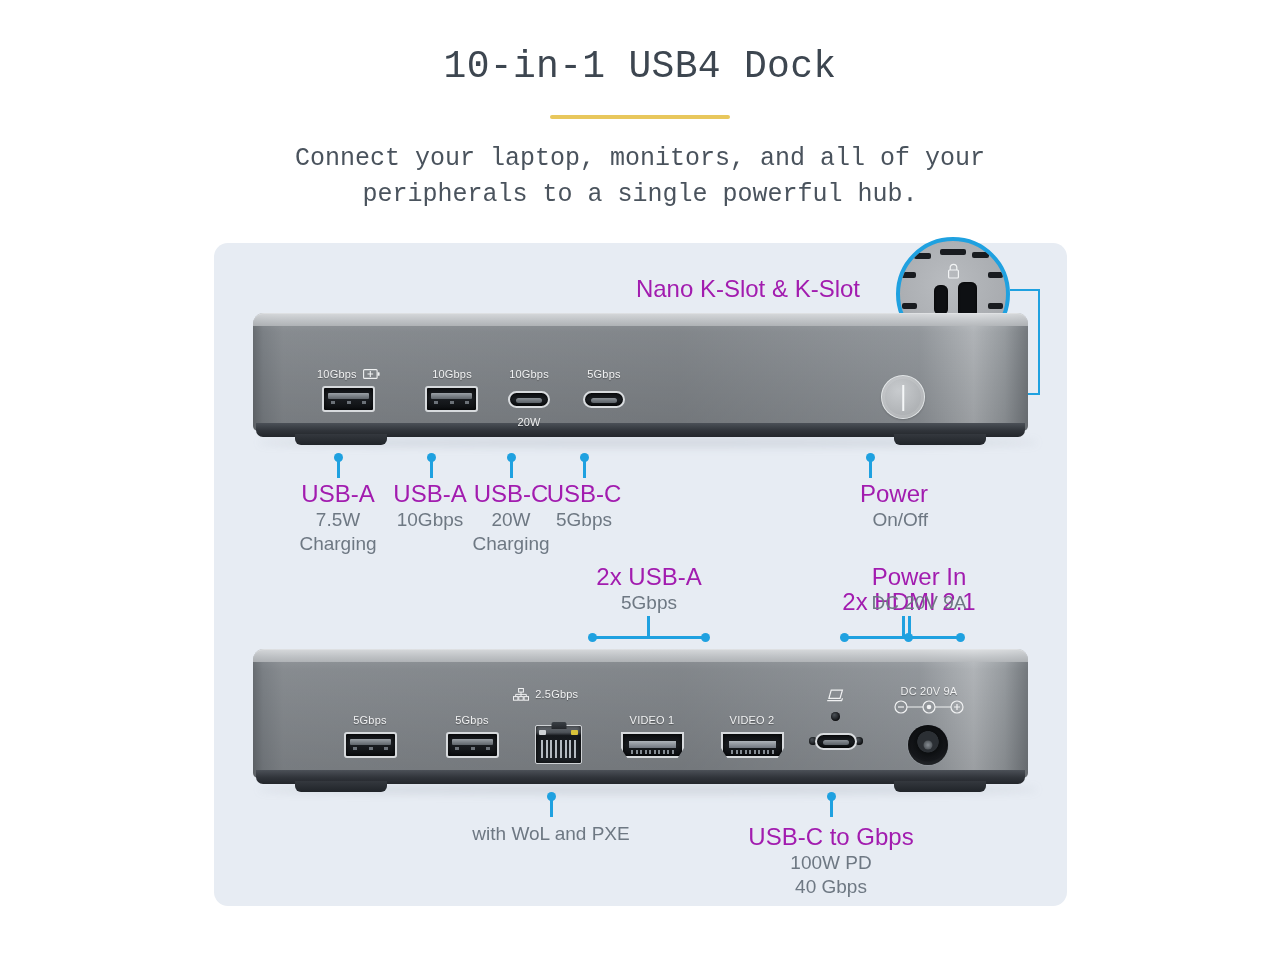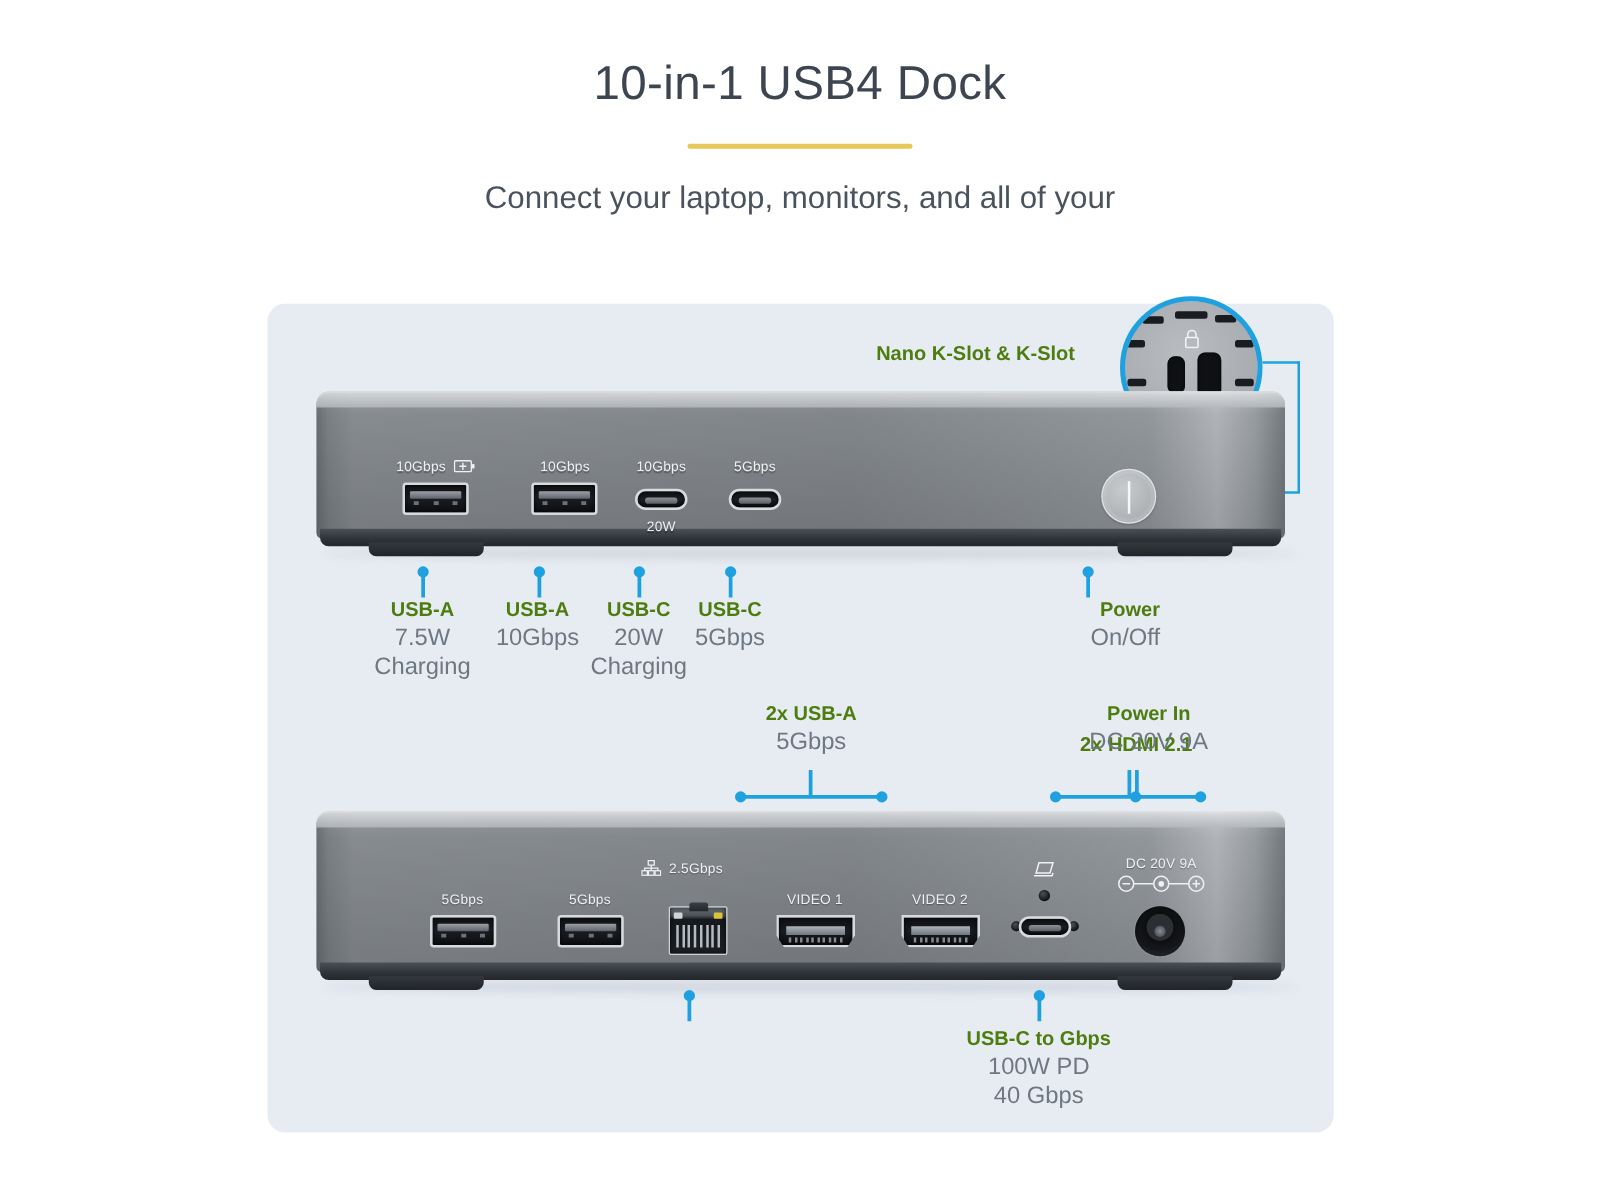--- a/index.html
+++ b/index.html
@@ -5,21 +5,21 @@
   * { box-sizing: border-box; margin: 0; padding: 0; }
   html, body {
     width: 1280px; height: 960px;
     background: #ffffff;
     font-family: "Liberation Sans", sans-serif;
     overflow: hidden;
   }
   .page { position: relative; width: 1280px; height: 960px; background: #fff; }
 
   
-  .header { position: absolute; left: 0; top: 0; width: 1280px; text-align: center; }
+  .header { position: absolute; left: 0; top: 0; width: 1280px; text-align: center; font-family: Liberation Mono, monospace; }
   .title {
     font-size: 38px; font-weight: 400; color: #3d4650;
     letter-spacing: .3px; line-height: 1; padding-top: 48px;
   }
   .rule {
     width: 180px; height: 4px; background: #e8c75c;
     margin: 29px auto 0; border-radius: 2px;
   }
   .subtitle {
     margin-top: 22px; font-size: 25px; font-weight: 400;
@@ -196,36 +196,37 @@
   
   .c-line { position: absolute; background: #1fa1e0; }
   .c-dot {
     position: absolute; width: 9px; height: 9px; border-radius: 50%;
     background: #1fa1e0;
   }
 
   
   .callout { position: absolute; text-align: center; white-space: nowrap; }
   .callout .ct1 {
-    font-size: 16px; color: #4d7c0f; font-weight: 700; line-height: 1.22;
+    font-size: 24px; color: #a21caf; font-weight: 400; line-height: 1.22;
   }
   .callout .ct2 {
     font-size: 19px; color: #6e7883; font-weight: 400; line-height: 1.24;
   }
 </style>
 </head>
 <body>
 
 <div class="page">
 
   <div class="header">
     <div class="title">10-in-1 USB4 Dock</div>
     <div class="rule"></div>
     <div class="subtitle">
       <div>Connect your laptop, monitors, and all of your</div>
+      <div>peripherals to a single powerful hub.</div>
     </div>
   </div>
 
   <div class="panel">
 
     <div class="callout" style="left:386px; top:31px; width:260px; text-align:right;">
       <div class="ct1">Nano K-Slot &amp; K-Slot</div>
     </div>
 
     <div class="magnifier" style="left:682px; top:-6px;">
@@ -477,20 +478,21 @@
 
       <div class="dcjack" style="left:655px; top:76px;"></div>
     </div>
 
     <div class="c-dot" style="left:333px; top:549px;"></div>
     <div class="c-line" style="left:336px; top:552px; width:3px; height:22px;"></div>
     <div class="c-dot" style="left:613px; top:549px;"></div>
     <div class="c-line" style="left:616px; top:552px; width:3px; height:22px;"></div>
 
     <div class="callout" style="left:212px; top:579px; width:250px;">
+      <div class="ct2">with WoL and PXE</div>
     </div>
     <div class="callout" style="left:527px; top:579px; width:180px;">
       <div class="ct1">USB-C to Gbps</div>
       <div class="ct2">100W PD</div>
       <div class="ct2">40 Gbps</div>
     </div>
 
   </div>
 </div>
 

